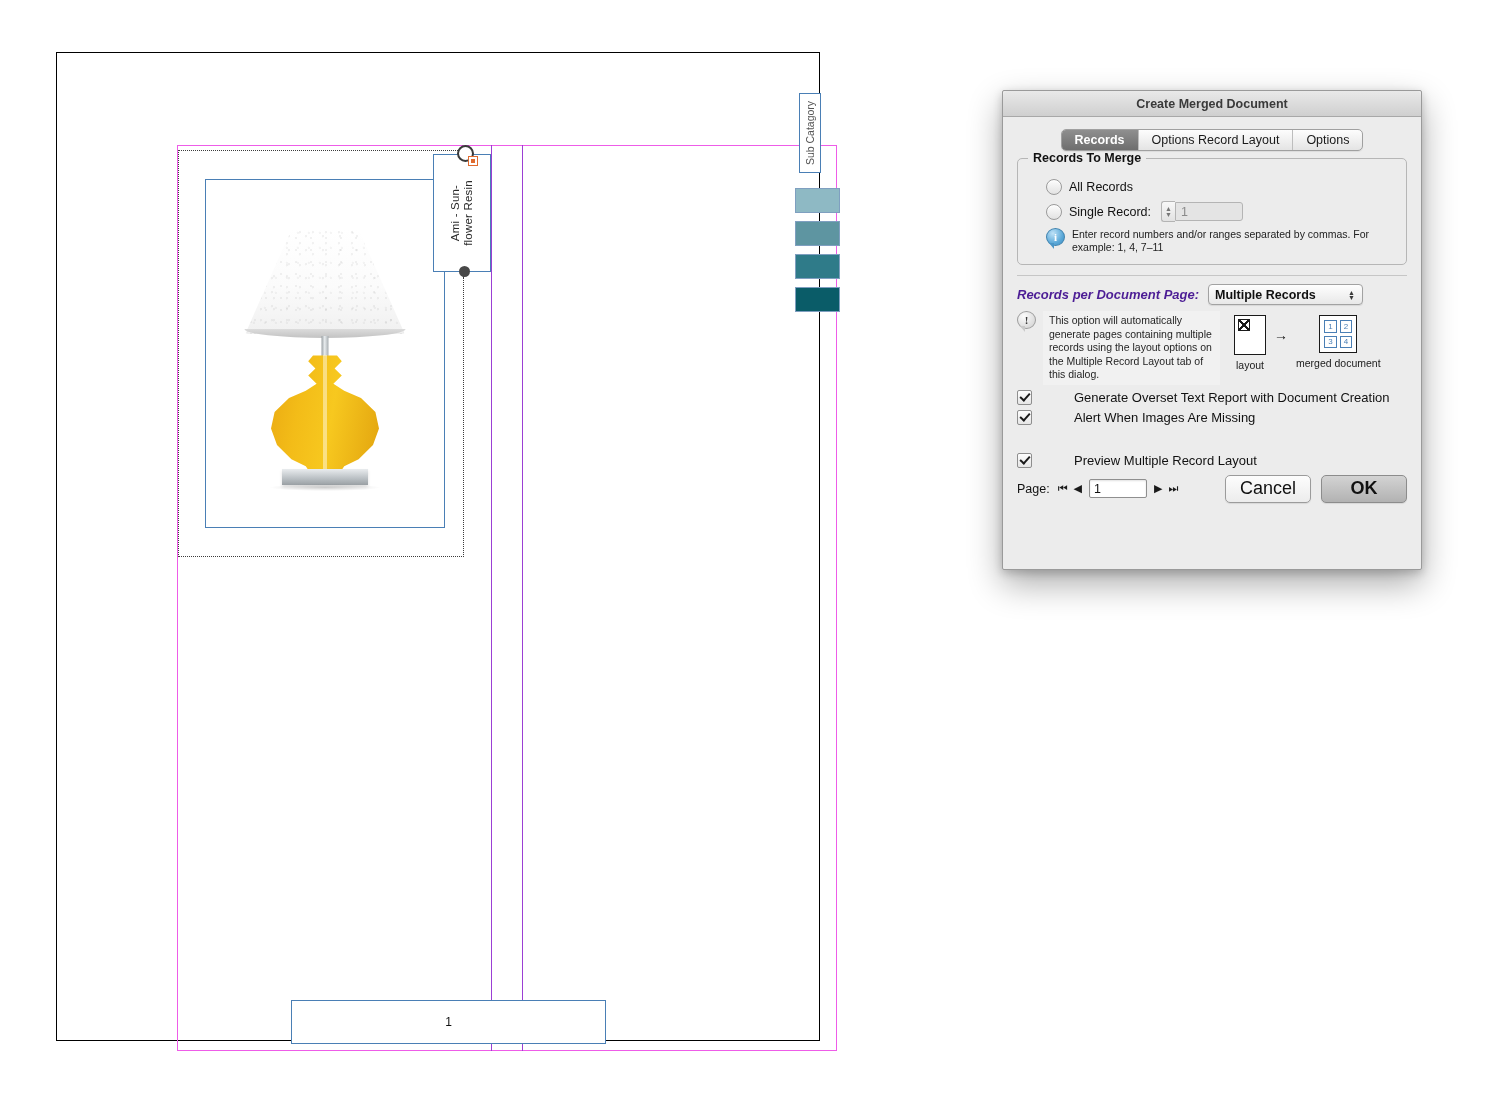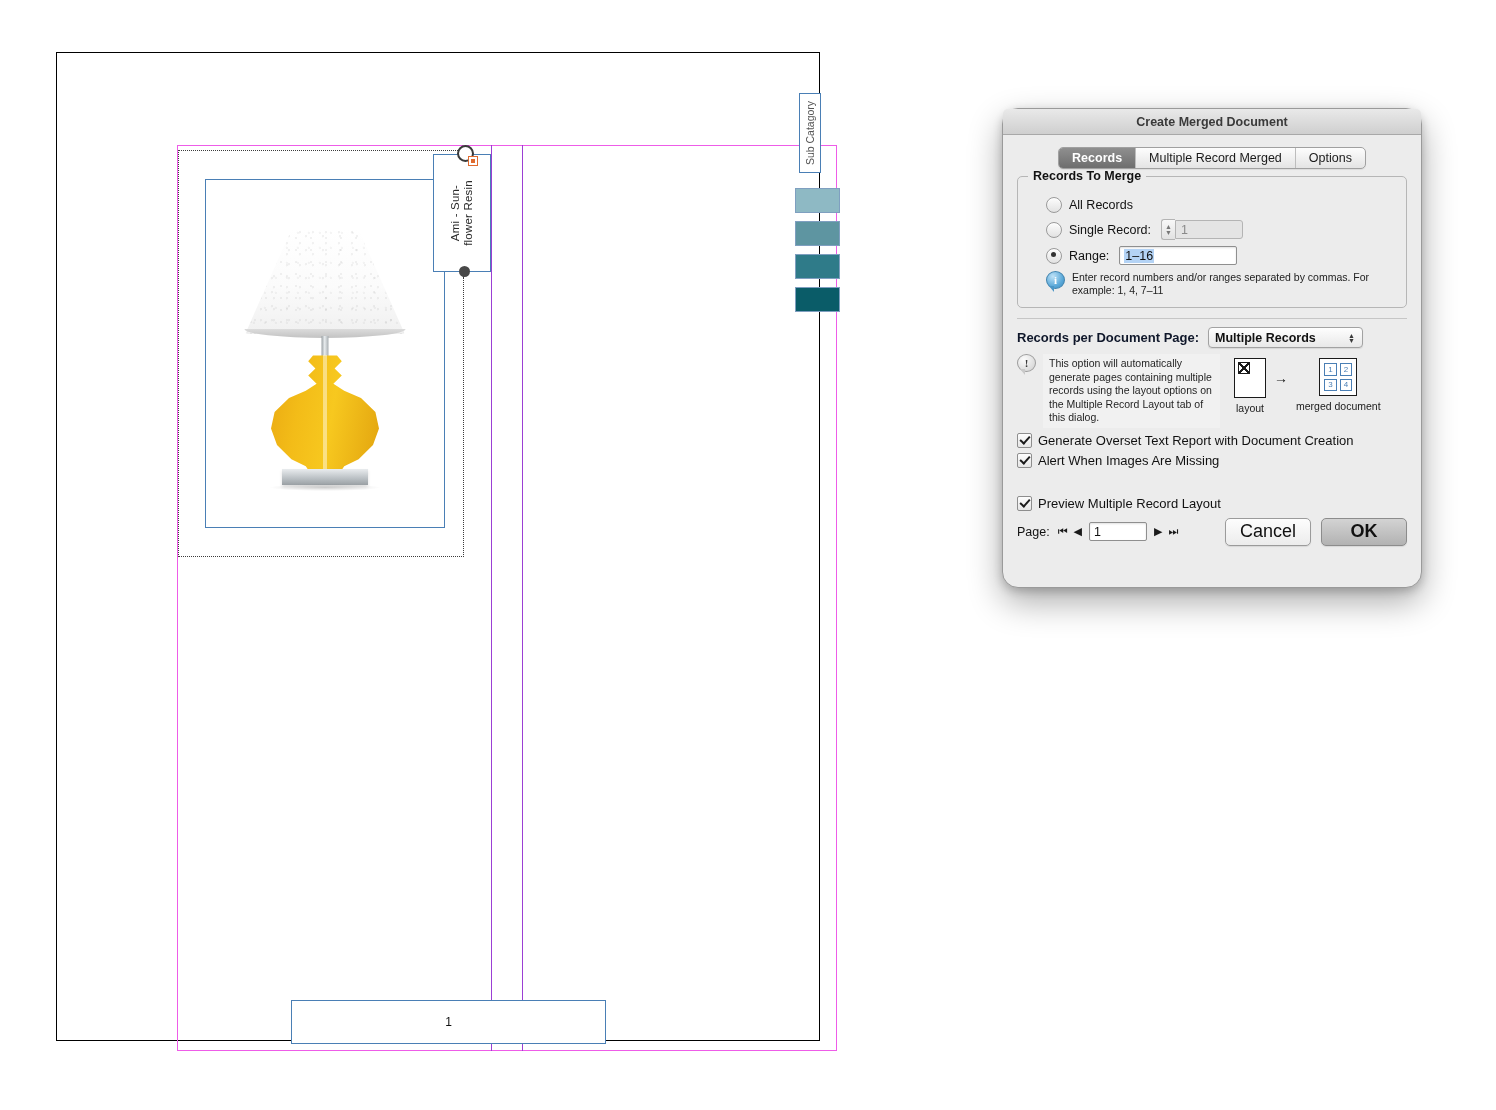--- a/index.html
+++ b/index.html
@@ -149,22 +149,22 @@
   
   .pagenum-frame{
     position:absolute;left:291px;top:1000px;width:315px;height:44px;
     border:1.2px solid #4a7fb5;box-sizing:border-box;background:#fff;
     display:flex;align-items:center;justify-content:center;
   }
   .pagenum-frame span{font-size:12px;color:#111;}
 
   
   #dialog{
-    position:absolute;left:1002px;top:108px;width:418px;height:478px;
-    background:#ececec;border:1px solid #9a9a9a;border-radius:16px;
+    position:absolute;left:1002px;top:90px;width:418px;height:478px;
+    background:#ececec;border:1px solid #9a9a9a;border-radius:2px;
     box-shadow:0 14px 34px rgba(0,0,0,.33),0 3px 10px rgba(0,0,0,.2);
     font-size:12.5px;color:#111;
   }
   .titlebar{
     height:25px;border-radius:5px 5px 0 0;
     background:linear-gradient(180deg,#e9e9e9,#cfcfcf);
     border-bottom:1px solid #a8a8a8;
     display:flex;align-items:center;justify-content:center;
     font-size:12.5px;color:#3a3a3a;font-weight:600;
   }
@@ -271,21 +271,21 @@
   }
   .balloon.warn:after{
     content:"";position:absolute;left:2px;bottom:-4px;
     border-left:5px solid transparent;border-top:6px solid #c9c9c9;
   }
   .note-txt{font-size:10.5px;line-height:13px;color:#222;}
 
   .sep{height:1px;background:#c6c6c6;margin:10px 0 8px;}
 
   .rpdp-row{display:flex;align-items:center;margin:4px 0 2px;}
-  .rpdp-label{font-size:13px;font-weight:600;color:#0f172a;}
+  .rpdp-label{font-size:13px;font-weight:600;color:#4c1d95;font-style:italic;}
   .popup{
     margin-left:9px;width:155px;height:21px;box-sizing:border-box;
     border:1px solid #a2a2a2;border-radius:4px;
     background:linear-gradient(180deg,#fefefe,#e8e8e8);
     box-shadow:0 1px 1px rgba(0,0,0,.09);
     display:flex;align-items:center;padding:0 6px;
     font-size:12.5px;font-weight:700;position:relative;
   }
   .popup .arrows{
     position:absolute;right:7px;top:50%;transform:translateY(-50%);
@@ -318,21 +318,21 @@
   .mini-cell{
     border:1px solid #4a7fb5;color:#4a7fb5;font-size:8px;
     display:flex;align-items:center;justify-content:center;
   }
   .dgm-cap{font-size:10.5px;color:#1a1a1a;margin-top:4px;}
   .arrow-r{
     align-self:center;margin:0 8px;font-size:14px;color:#111;line-height:1;
     padding-bottom:16px;
   }
 
-  .cb-row{display:flex;align-items:center;margin:5px 0;font-size:13px;}
+  .cb-row{display:flex;align-items:center;margin:5px 0;font-size:13px;gap:36px;}
 
   .footer{padding:8px 14px 0 14px;}
   .page-row{display:flex;align-items:center;margin-top:7px;}
   .nav-btn{font-size:11px;color:#1a1a1a;margin:0 3px;cursor:default;}
   .page-field{
     width:58px;height:19px;box-sizing:border-box;
     border:1px solid #8f8f8f;border-radius:2px;background:#fff;
     display:flex;align-items:center;padding-left:4px;font-size:12.5px;
     box-shadow:inset 0 1px 2px rgba(0,0,0,.12);margin:0 4px;
   }
@@ -403,21 +403,21 @@
 
   <div class="titlebar">
     <span>Create Merged Document</span>
   </div>
 
   <div class="dlg-body">
 
     <div class="tabrow">
       <div class="tabstrip">
         <div class="tab active">Records</div>
-        <div class="tab">Multiple Record Merged</div>
+        <div class="tab">Options Record Layout</div>
         <div class="tab">Options</div>
       </div>
     </div>
 
     <div class="groupbox">
       <div class="grouptitle">Records To Merge</div>
 
       <div class="row">
         <div class="radio"></div>
         <span>All Records</span>
@@ -430,27 +430,20 @@
           <div class="stepper">
             <span>▲</span>
               <span>▼</span>
           </div>
           <div class="field-dis">
             <span>1</span>
           </div>
         </div>
       </div>
 
-      <div class="row">
-        <div class="radio on"></div>
-        <span>Range:</span>
-        <div class="field-on">
-          <span class="sel-text">1–16</span>
-        </div>
-      </div>
 
       <div class="note">
         <div class="balloon info">i</div>
         <div class="note-txt">Enter record numbers and/or ranges separated by commas. For example: 1, 4, 7–11</div>
       </div>
     </div>
 
     <div class="sep"></div>
 
     <div class="rpdp-row">

